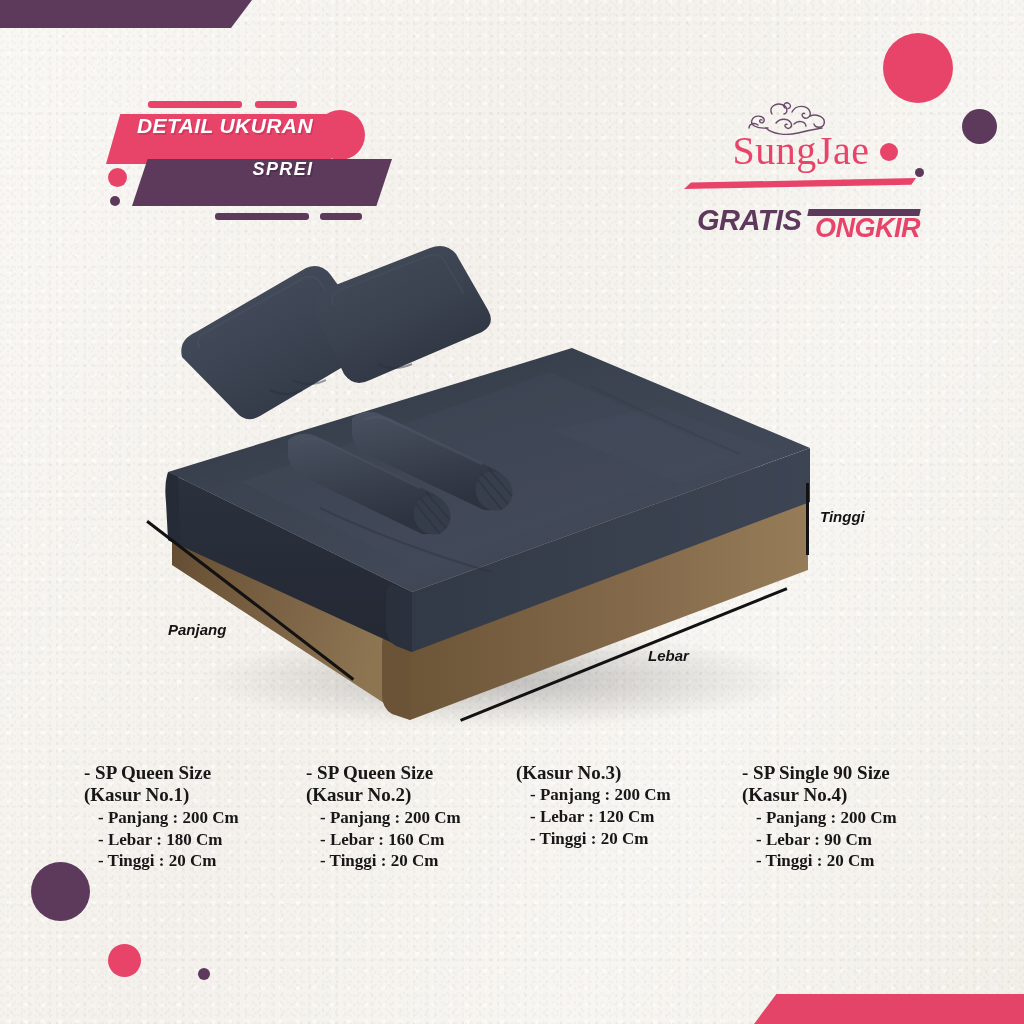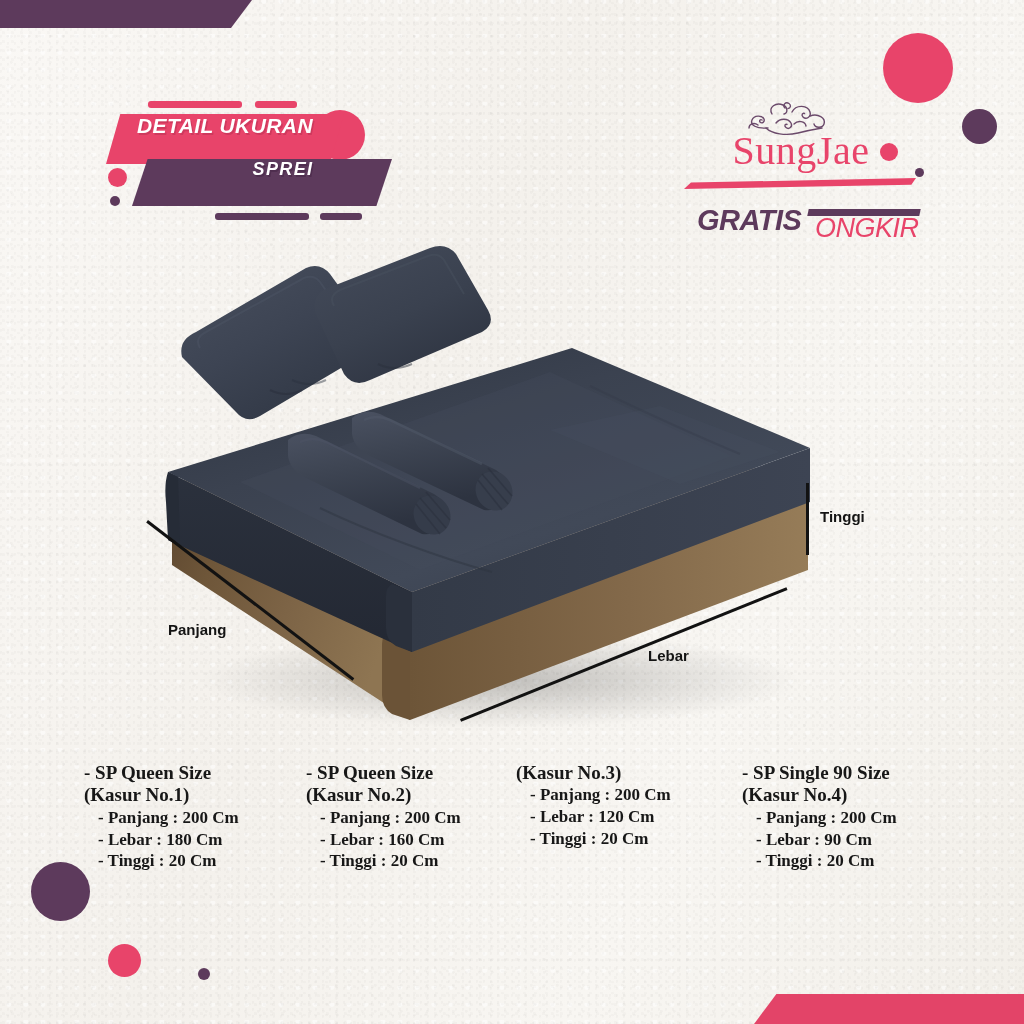--- a/index.html
+++ b/index.html
@@ -149,39 +149,40 @@
     position: absolute;
     left: 125px; top: 5px;
     width: 112px; height: 7px;
     background: #5d3a5c;
     transform: skewX(-12deg);
   }
   #logo-ongkir {
     position: absolute;
     left: 132px; top: 9px;
     font-size: 27px;
-    font-weight: normal;
+    font-weight: bold;
     font-style: italic;
     color: #e8446a;
     letter-spacing: -0.5px;
   }
 
   
   #bed-scene {
     position: absolute;
     left: 120px; top: 240px;
     width: 740px; height: 500px;
   }
   #bed-svg { display: block; }
 
   
   .dim-label {
     position: absolute;
     font-size: 15px;
     font-weight: bold;
+    font-style: italic;
     color: #141414;
     white-space: nowrap;
   }
   #label-panjang { left: 168px; top: 621px; }
   #label-lebar   { left: 648px; top: 647px; text-align: center; }
   #label-tinggi  { left: 820px; top: 508px; }
 
   #line-panjang, #line-lebar {
     position: absolute;
     height: 0;

